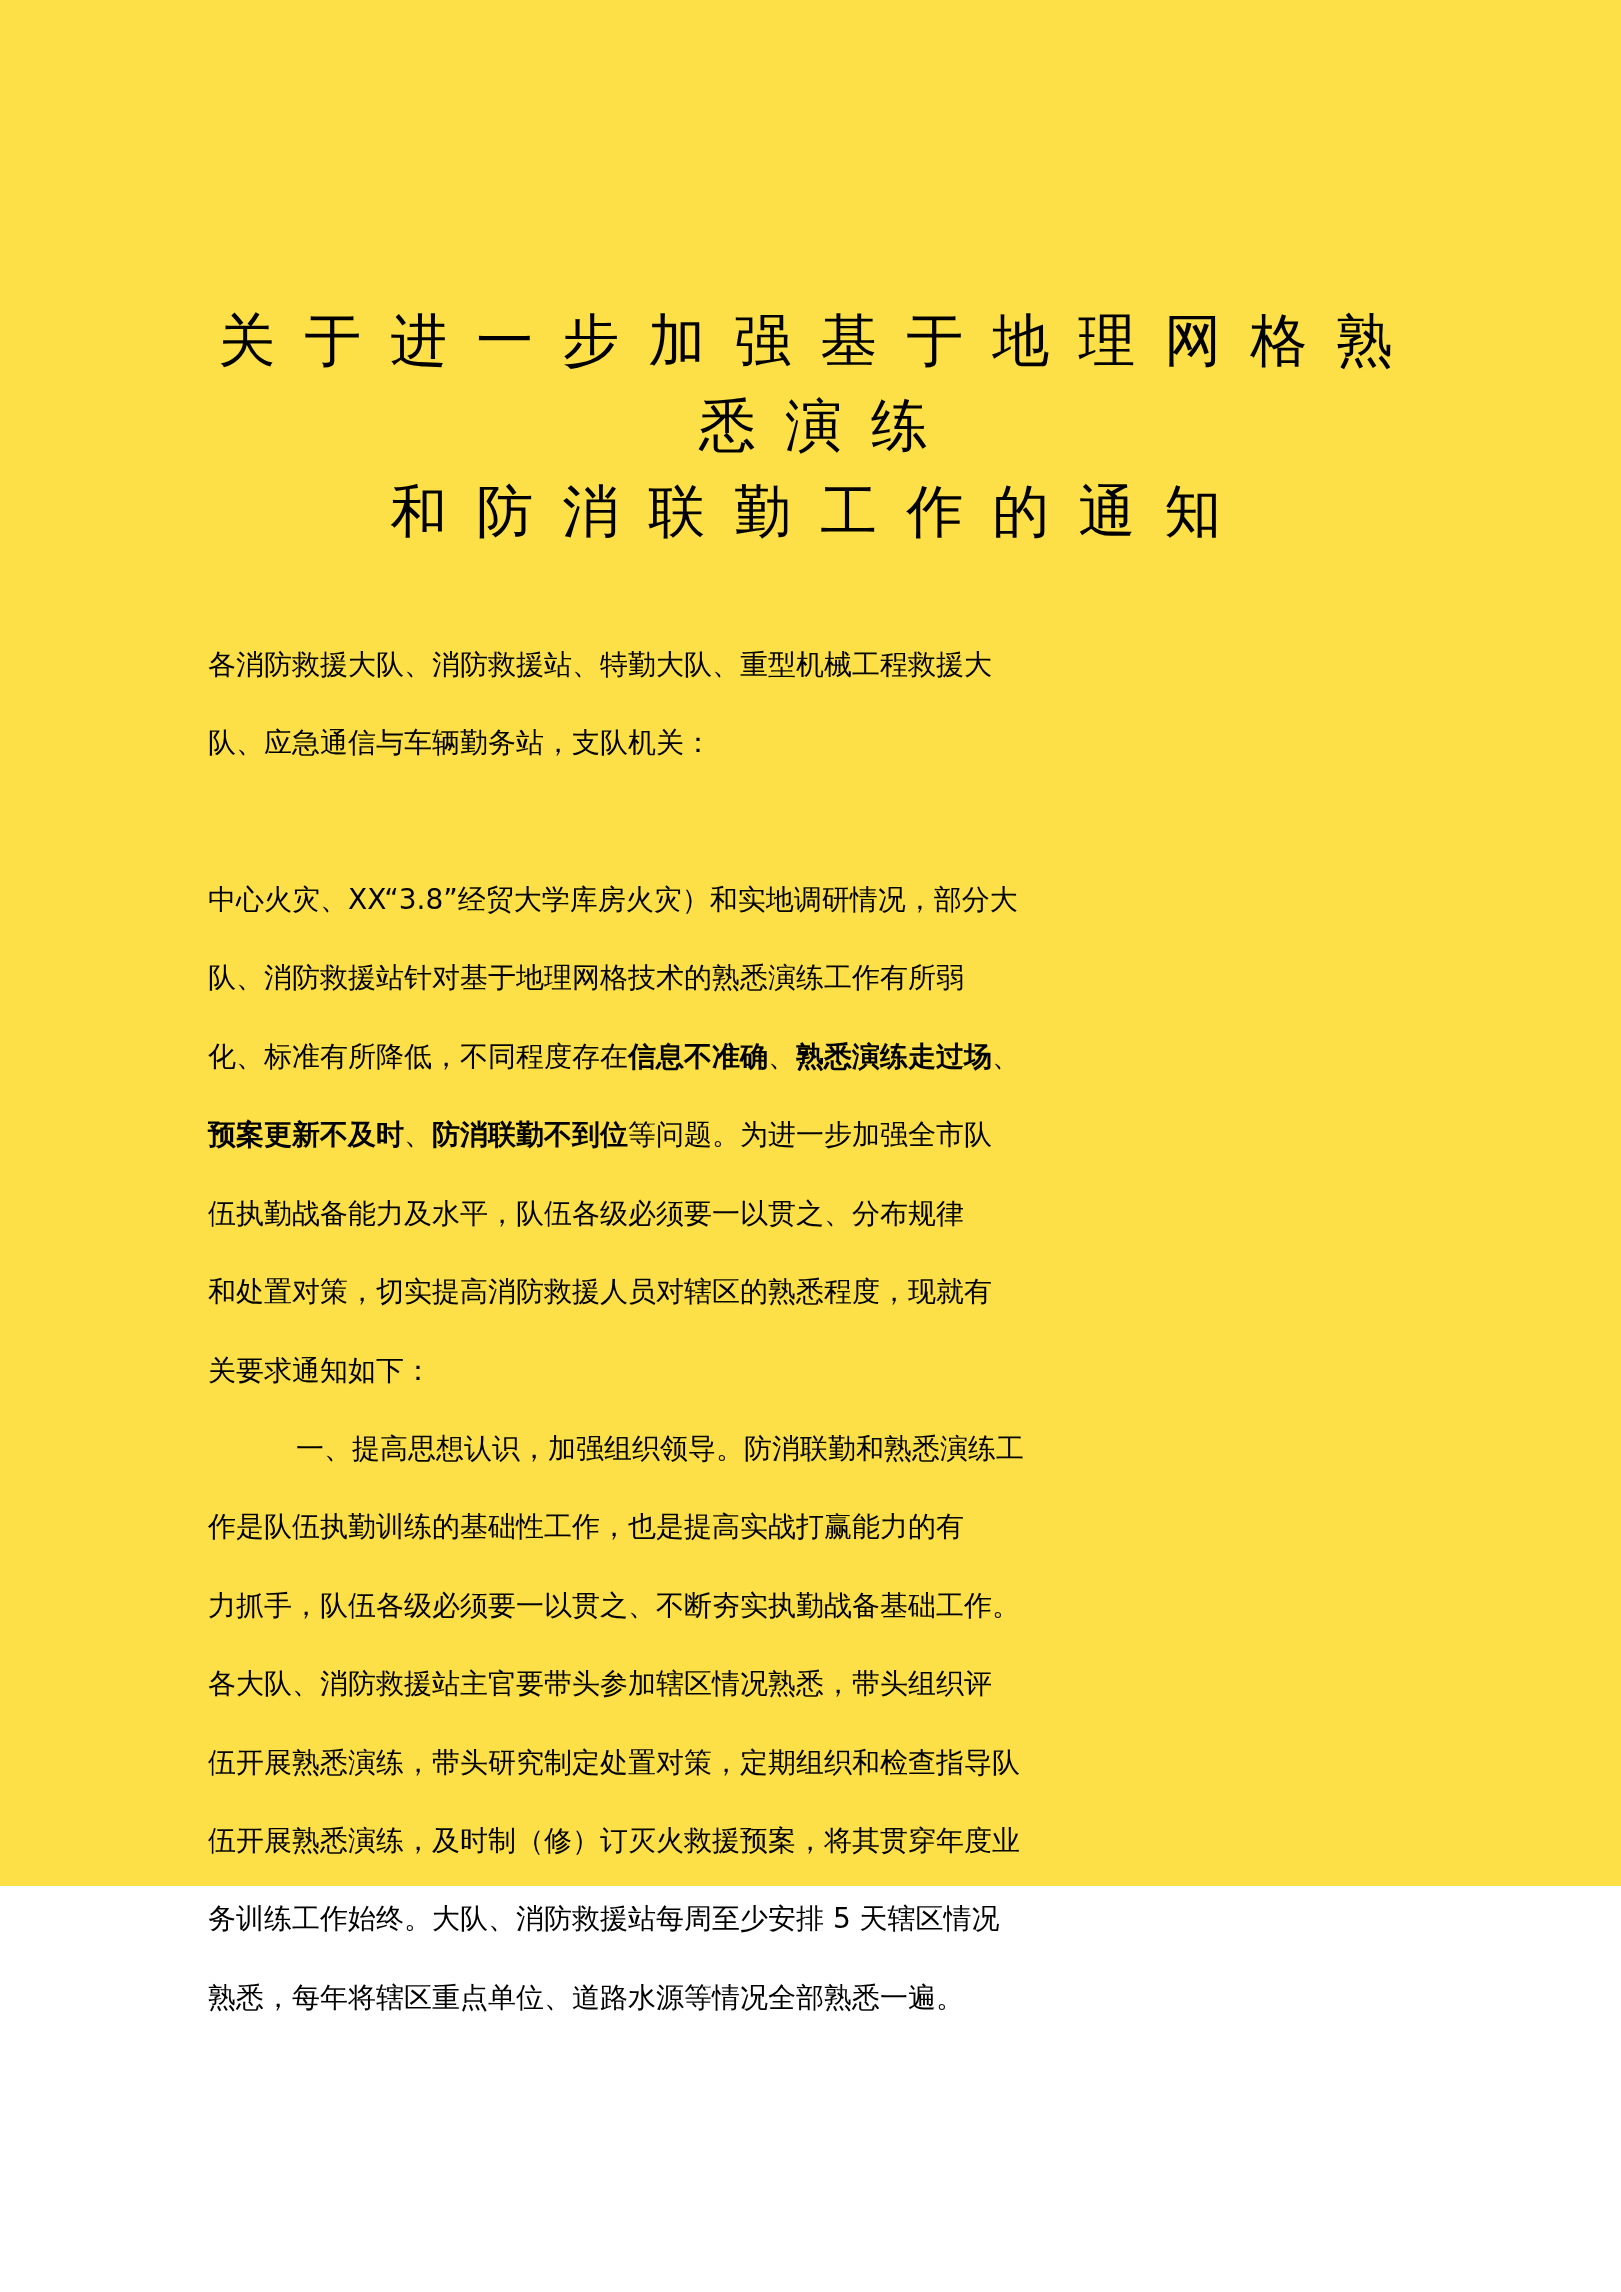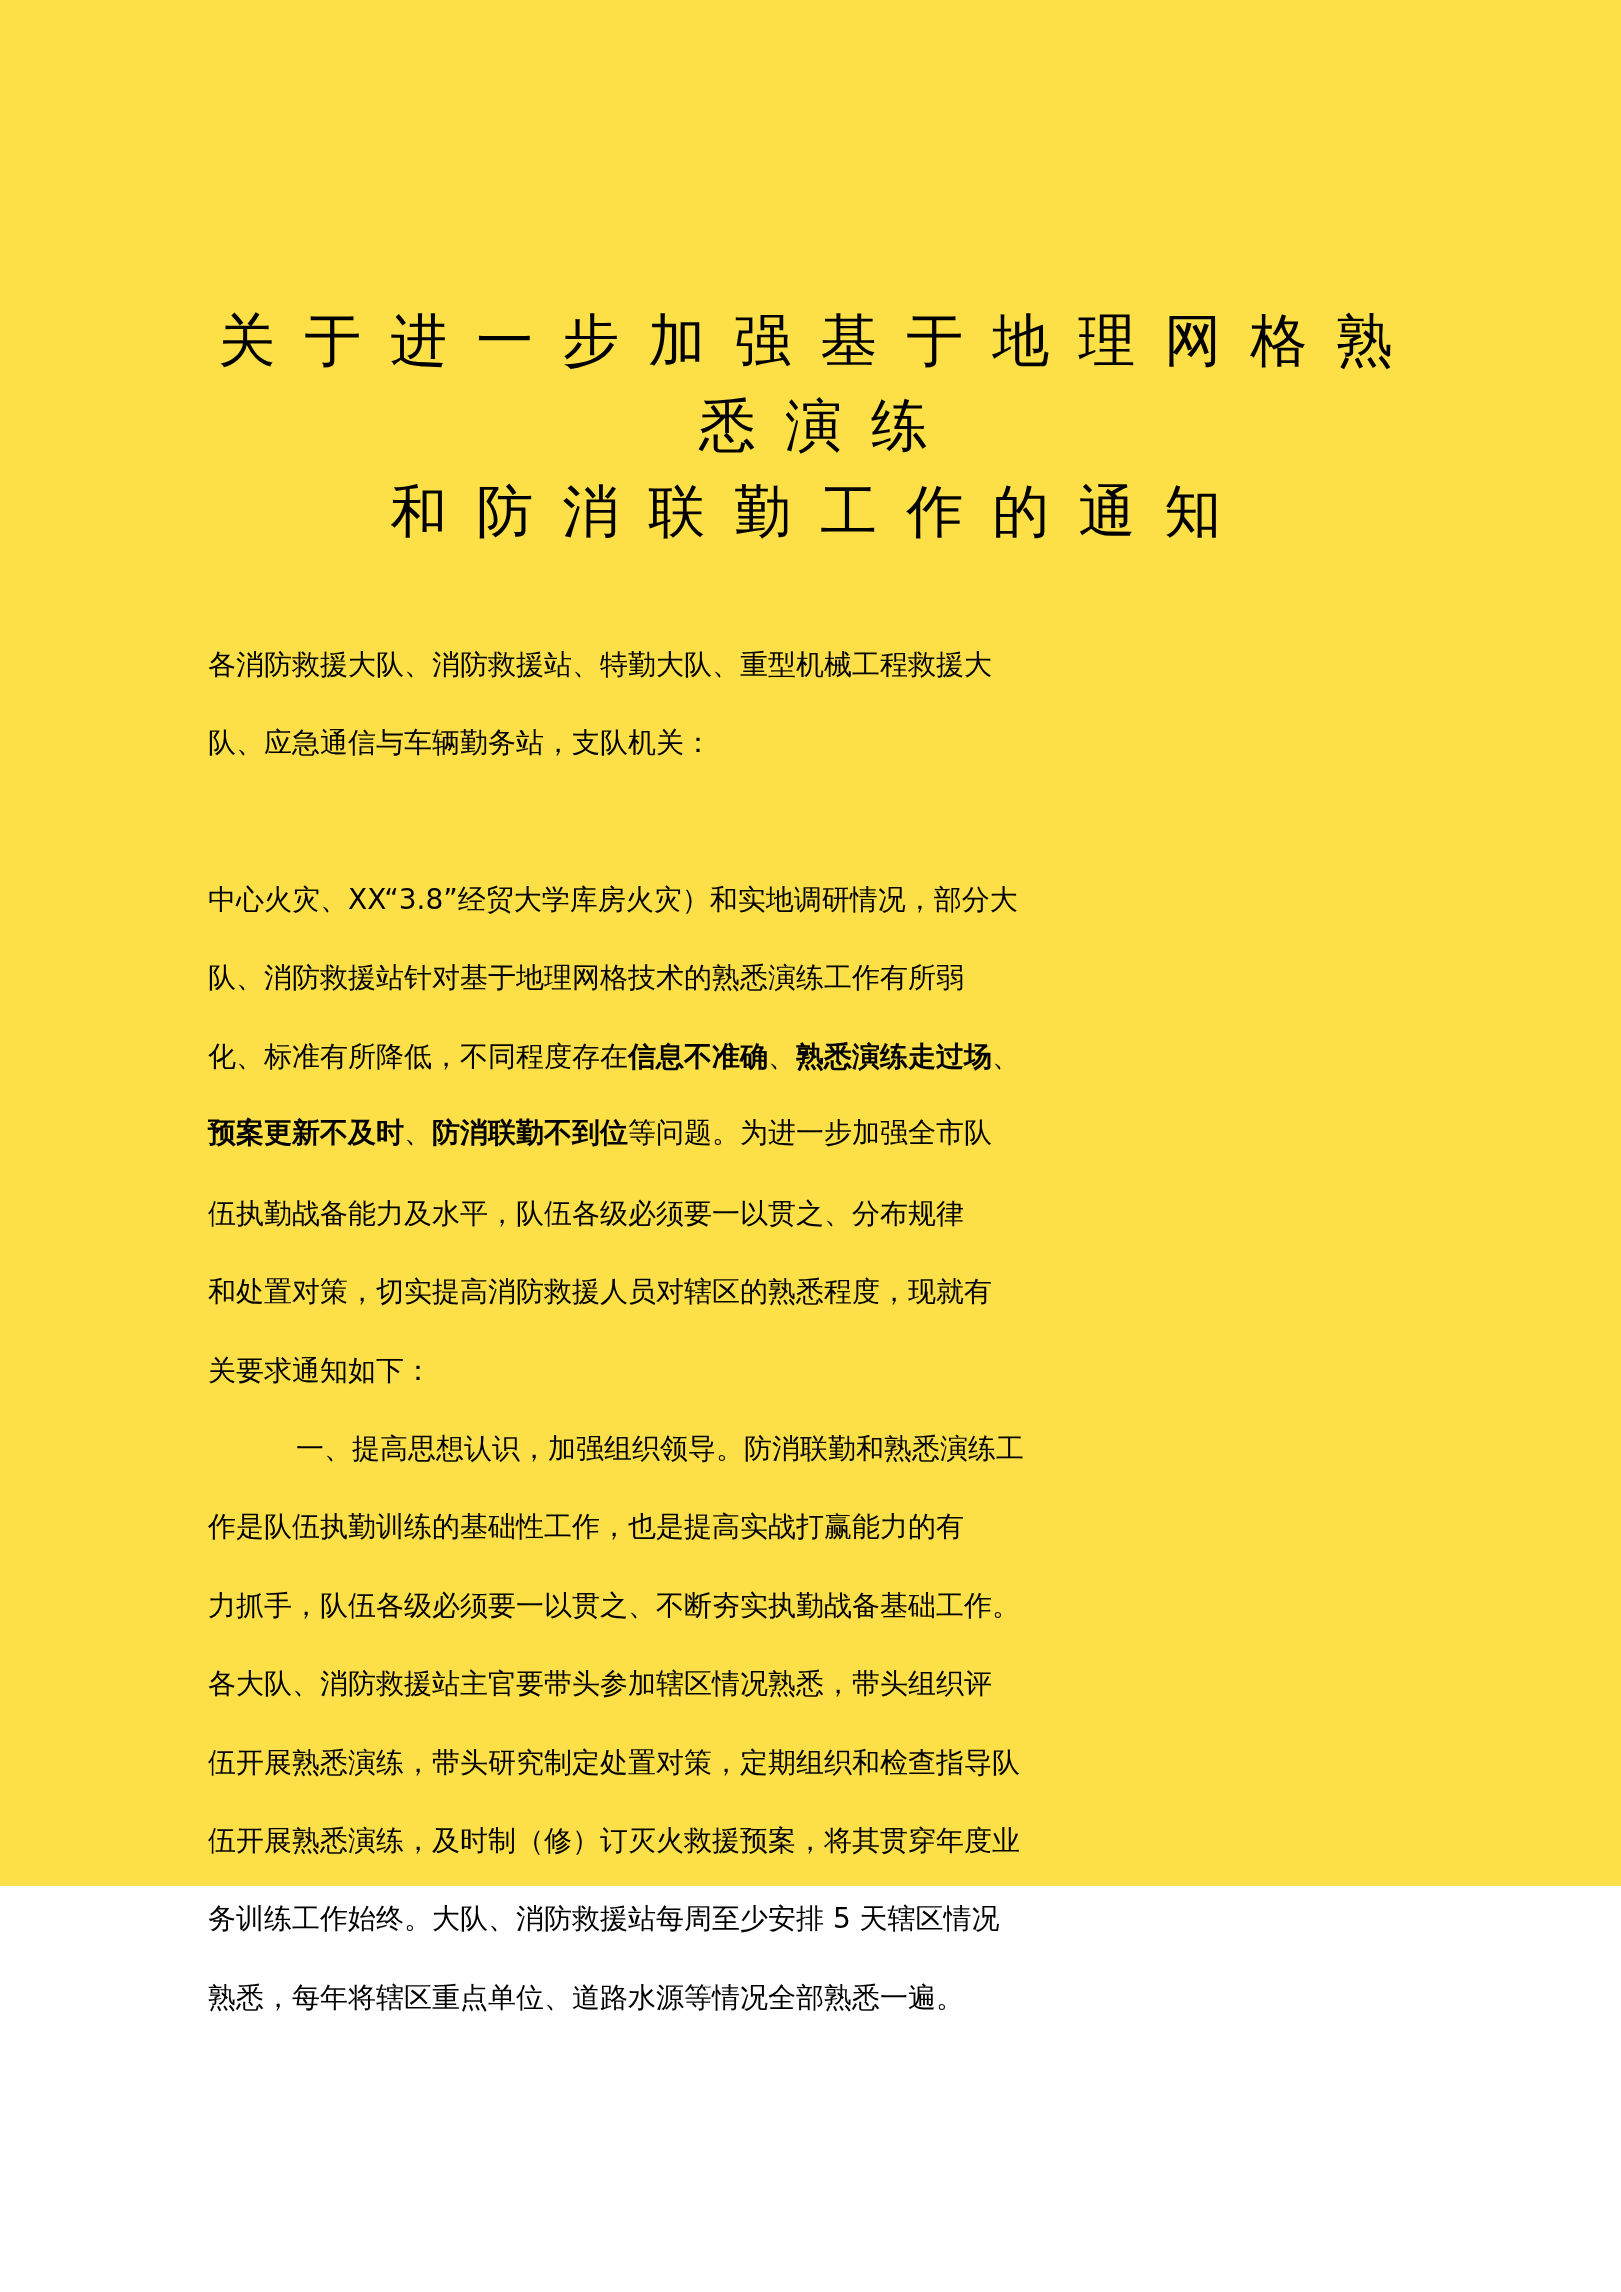--- a/index.html
+++ b/index.html
@@ -23,21 +23,21 @@
   <div class="title title-l3">和防消联勤工作的通知</div>
 
   <div class="body-line" style="top:651px;">各消防救援大队、消防救援站、特勤大队、重型机械工程救援大</div>
   <div class="body-line" style="top:729px;text-align:right;">队、应急通信与车辆勤务站，支队机关：</div>
 
   <div class="body-line" style="top:886px;">中心火灾、XX“3.8”经贸大学库房火灾）和实地调研情况，部分大</div>
   <div class="body-line" style="top:964px;">队、消防救援站针对基于地理网格技术的熟悉演练工作有所弱</div>
   <div class="body-line" style="top:1043px;">
     <span>化、标准有所降低，不同程度存在</span><span class="bold">信息不准确</span><span>、</span><span class="bold">熟悉演练走过场</span><span>、</span>
   </div>
-  <div class="body-line" style="top:1121px;font-family:Liberation Mono, monospace;">
+  <div class="body-line" style="top:1121px;">
     <span class="bold">预案更新不及时</span><span>、</span><span class="bold">防消联勤不到位</span><span>等问题。为进一步加强全市队</span>
   </div>
   <div class="body-line" style="top:1200px;">伍执勤战备能力及水平，队伍各级必须要一以贯之、分布规律</div>
   <div class="body-line" style="top:1278px;">和处置对策，切实提高消防救援人员对辖区的熟悉程度，现就有</div>
   <div class="body-line" style="top:1357px;">关要求通知如下：</div>
 
   <div class="body-line indent" style="top:1435px;">一、提高思想认识，加强组织领导。防消联勤和熟悉演练工</div>
   <div class="body-line" style="top:1592px;">力抓手，队伍各级必须要一以贯之、不断夯实执勤战备基础工作。</div>
   <div class="body-line" style="top:1513px;">作是队伍执勤训练的基础性工作，也是提高实战打赢能力的有</div>
   <div class="body-line" style="top:1670px;">各大队、消防救援站主官要带头参加辖区情况熟悉，带头组织评</div>

